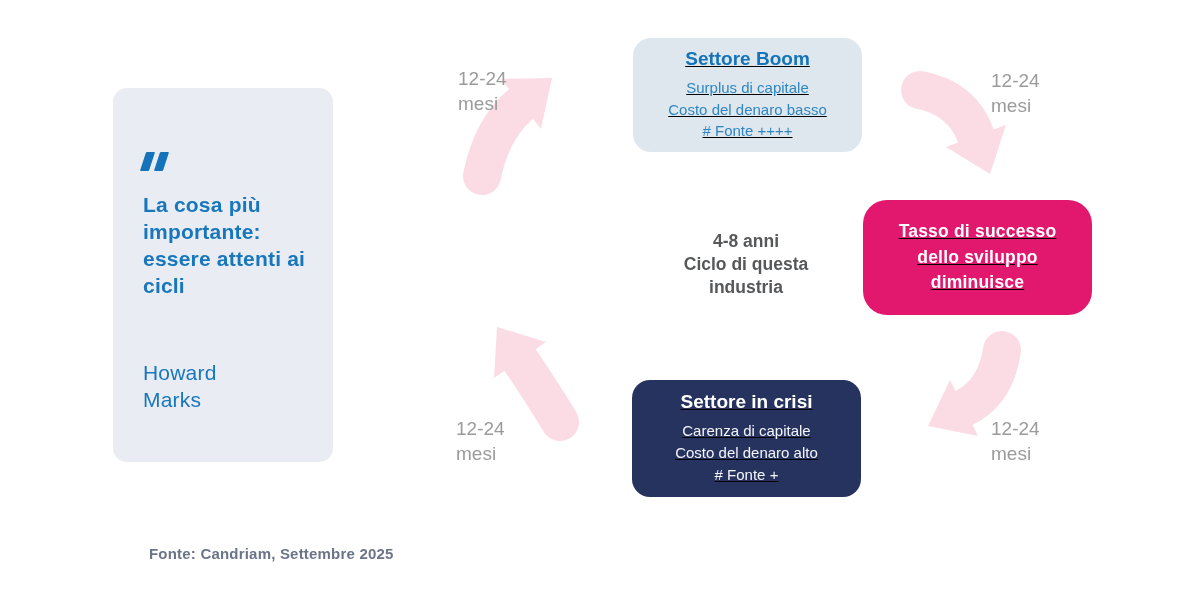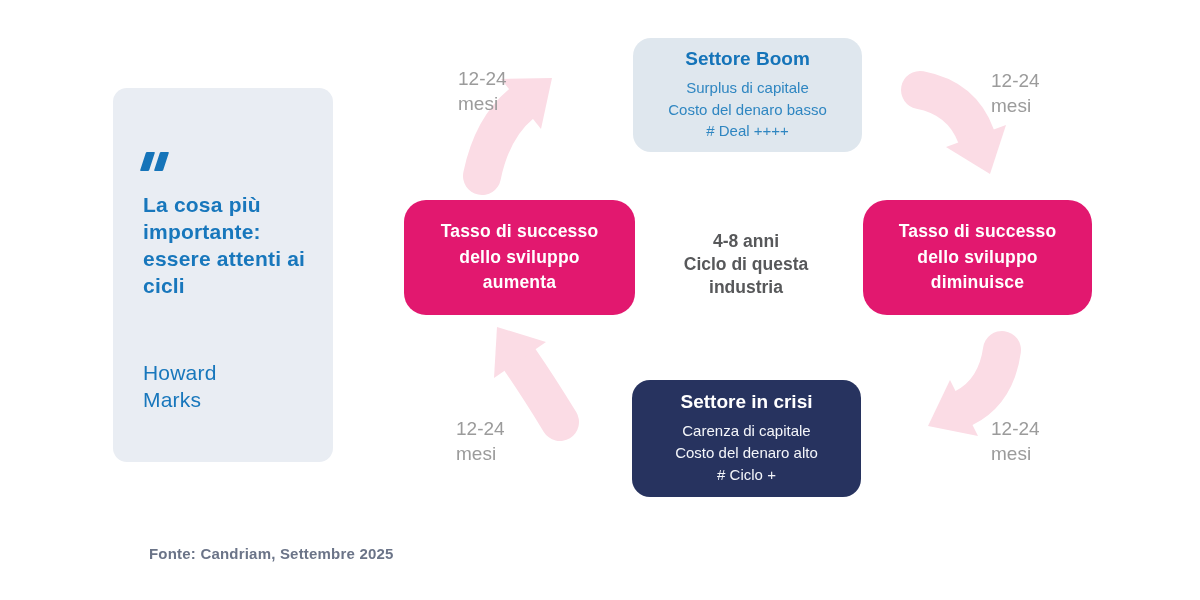--- a/index.html
+++ b/index.html
@@ -35,20 +35,21 @@
     color: #1877bc; font-size: 21px; font-weight: normal;
     line-height: 1.28; letter-spacing: 0.2px;
   }
 
   
   .cycle-box {
     position: absolute; border-radius: 18px;
     display: flex; flex-direction: column;
     align-items: center; justify-content: center;
     text-align: center;
+    text-decoration: underline;
   }
   .box-top    { left: 633px; top: 38px;  width: 229px; height: 114px; background: #dfe7ee; }
   .box-bottom { left: 632px; top: 380px; width: 229px; height: 117px; background: #27335f; }
   .box-left   { left: 404px; top: 200px; width: 231px; height: 115px; background: #e2186f; border-radius: 22px; }
   .box-right  { left: 863px; top: 200px; width: 229px; height: 115px; background: #e2186f; border-radius: 24px; }
 
   .box-title { font-size: 19px; font-weight: bold; margin-bottom: 7px; }
   .box-top .box-title    { color: #1574b9; }
   .box-bottom .box-title { color: #ffffff; }
   .box-line  { font-size: 15px; line-height: 1.45; }
@@ -126,36 +127,33 @@
 
   <div class="arrow-label label-tl">12-24 mesi</div>
   <div class="arrow-label label-tr">12-24 mesi</div>
   <div class="arrow-label label-br">12-24 mesi</div>
   <div class="arrow-label label-bl">12-24 mesi</div>
 
   <div class="cycle-box box-top">
     <div class="box-title">Settore Boom</div>
     <div class="box-line">Surplus di capitale</div>
     <div class="box-line">Costo del denaro basso</div>
-    <div class="box-line"># Deal ++++</div>
+    <div class="box-line"># Fonte ++++</div>
   </div>
 
-  <div class="cycle-box box-left">
-    <div class="pink-label">Tasso di successo dello sviluppo aumenta</div>
-  </div>
 
   <div class="cycle-box box-right">
     <div class="pink-label">Tasso di successo dello sviluppo diminuisce</div>
   </div>
 
   <div class="cycle-box box-bottom">
     <div class="box-title">Settore in crisi</div>
     <div class="box-line">Carenza di capitale</div>
     <div class="box-line">Costo del denaro alto</div>
-    <div class="box-line"># Ciclo +</div>
+    <div class="box-line"># Fonte +</div>
   </div>
 
   <div class="center-text">
     <div>4-8 anni</div>
     <div>Ciclo di questa industria</div>
   </div>
 
   <div class="footer-source">Fonte: Candriam, Settembre 2025</div>
 
 </div>

